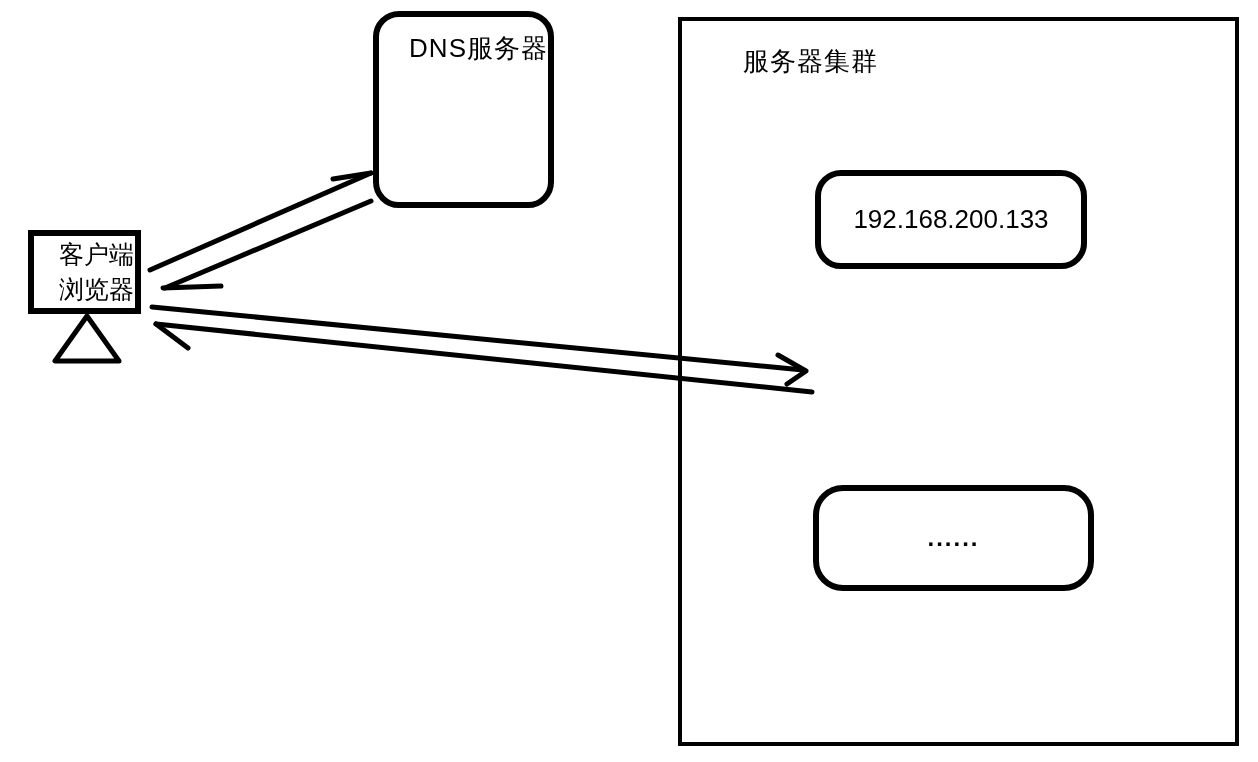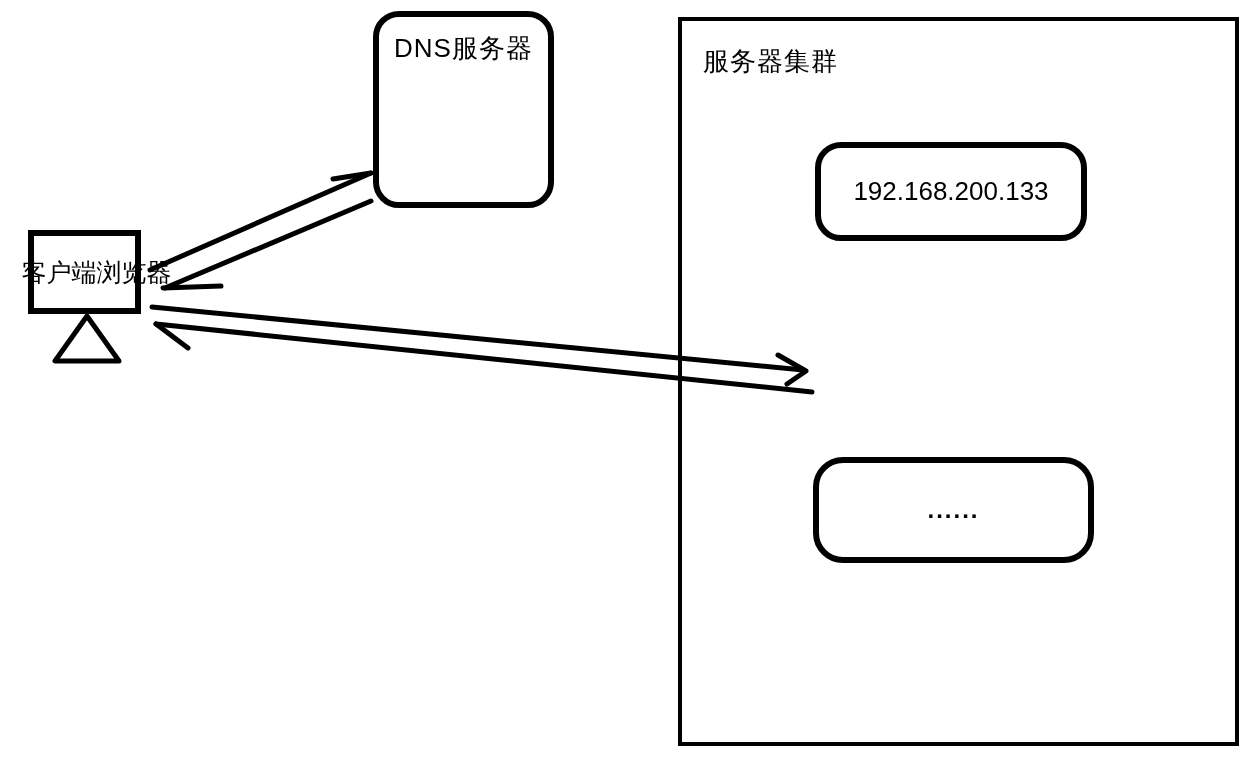--- a/index.html
+++ b/index.html
@@ -26,66 +26,67 @@
   .dns-box {
     left: 373px;
     top: 11px;
     width: 181px;
     height: 197px;
     border-radius: 26px;
     border-width: 6px;
   }
   .dns-label {
     display: block;
-    text-align: center;
+    text-align: right;
     padding-top: 14px;
     font-size: 26px;
     letter-spacing: 1px;
   }
   
   .client-box {
     left: 28px;
     top: 230px;
     width: 113px;
     height: 84px;
     border-width: 6px;
     display: flex;
-    flex-direction: row;
+    flex-direction: column;
     justify-content: center;
     align-items: center;
     padding-left: 24px;
   }
   .client-line {
     font-size: 25px;
     line-height: 35px;
     white-space: nowrap;
   }
   
   .cluster-box {
     left: 678px;
     top: 17px;
     width: 561px;
     height: 729px;
     border-width: 4px;
   }
   .cluster-label {
     position: absolute;
-    left: 703px;
+    left: 743px;
     top: 44px;
     font-size: 26px;
     letter-spacing: 1px;
   }
   
   .server-box {
     border-radius: 26px;
     border-width: 6px;
     display: flex;
     align-items: center;
     justify-content: center;
     font-size: 26px;
+    margin-top: 28px;
   }
   .server-1 { left: 815px; top: 142px; width: 272px; height: 99px; }
   .server-2 { left: 815px; top: 309px; width: 272px; height: 102px; }
   .server-3 { left: 813px; top: 457px; width: 281px; height: 106px; border-radius: 30px; }
   .server-ip { white-space: nowrap; }
   .dots { font-weight: bold; letter-spacing: 2px; font-size: 24px; }
   
   .overlay {
     position: absolute;
     left: 0;

